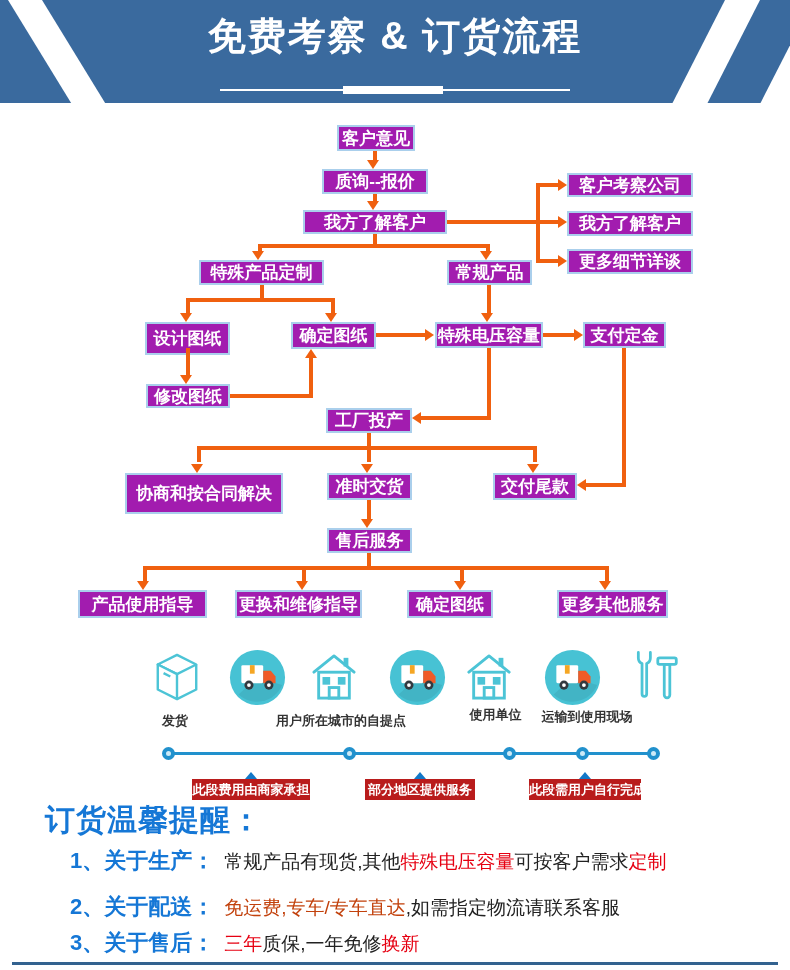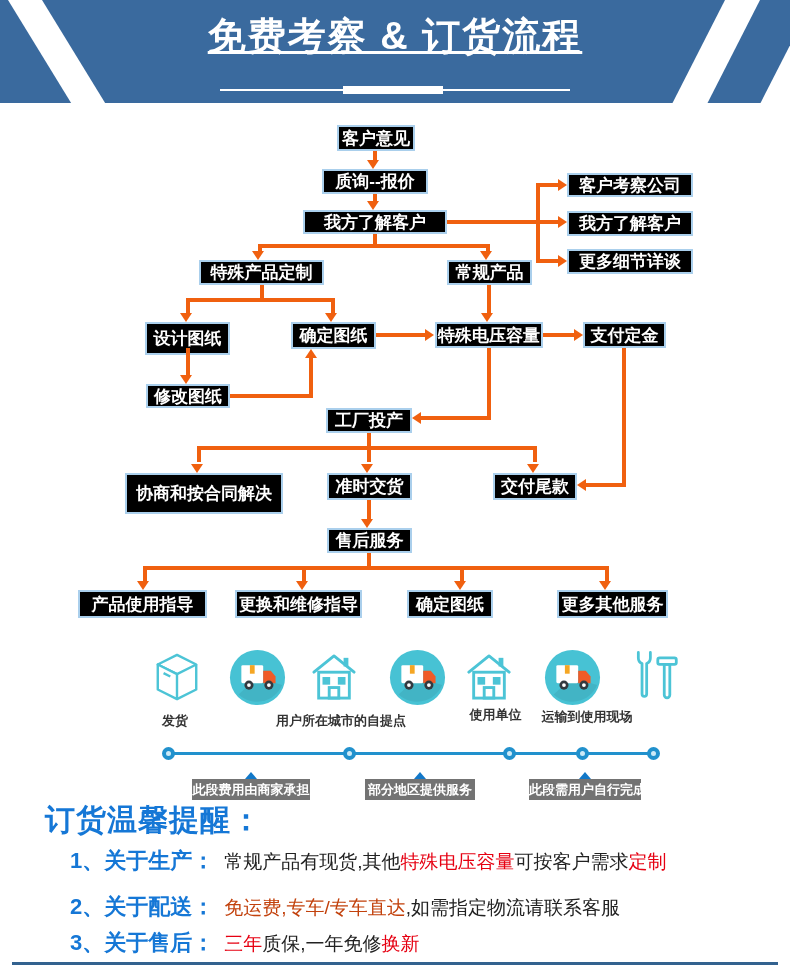--- a/index.html
+++ b/index.html
@@ -6,48 +6,48 @@
   body{font-family:"Liberation Sans","DejaVu Sans",sans-serif;}
   #stage{position:relative;width:790px;height:970px;background:#fff;overflow:hidden;margin:0 auto;}
 
   
   .hdr{position:absolute;left:0;top:0;width:790px;height:103px;background:#3a6a9e;overflow:hidden;}
   .stripe{position:absolute;top:0;height:103px;background:#fff;transform-origin:top left;}
   .st-l{left:8px;width:34px;transform:skewX(31.5deg);}
   .st-r1{left:725px;width:35px;transform:skewX(-27deg);}
   .st-r2{left:813px;width:45px;transform:skewX(-27deg);}
   .hdr-title{position:absolute;left:0;top:11px;width:790px;text-align:center;color:#fff;
-             font-size:38px;font-weight:bold;letter-spacing:2px;text-decoration:underline;}
+             font-size:38px;font-weight:bold;letter-spacing:2px;}
   .hdr-sub{position:absolute;left:0;top:58px;width:790px;text-align:center;color:#fff;
            font-size:24px;font-weight:bold;letter-spacing:1px;}
   .hdr-line-thin{position:absolute;left:220px;top:89px;width:350px;height:2px;background:#fff;}
   .hdr-line-thick{position:absolute;left:343px;top:86px;width:100px;height:8px;background:#fff;}
 
   
-  .fnode{position:absolute;background:#000000;border:2px solid #aacfec;box-sizing:border-box;
+  .fnode{position:absolute;background:#a21caf;border:2px solid #aacfec;box-sizing:border-box;
          color:#fff;font-weight:bold;font-size:17px;text-align:center;
          display:flex;align-items:center;justify-content:center;white-space:nowrap;}
 
   
   .seg{position:absolute;background:#f0600f;display:block;}
   .h{height:4px;}
   .v{width:4px;}
   .ah{position:absolute;width:0;height:0;border-style:solid;display:block;}
   .ad{border-width:9px 6px 0 6px;border-color:#f0600f transparent transparent transparent;}
   .au{border-width:0 6px 9px 6px;border-color:transparent transparent #f0600f transparent;}
   .ar{border-width:6px 0 6px 9px;border-color:transparent transparent transparent #f0600f;}
   .al{border-width:6px 9px 6px 0;border-color:transparent #f0600f transparent transparent;}
 
   
   .lic{position:absolute;}
   .llab{position:absolute;font-size:13px;font-weight:600;color:#333;text-align:center;white-space:nowrap;}
   .tline{position:absolute;left:169px;top:752px;width:485px;height:3px;background:#2191cd;}
   .tdot{position:absolute;width:13px;height:13px;border-radius:50%;background:#cdeaf7;
         border:4px solid #2191cd;box-sizing:border-box;top:747px;}
-  .banner{position:absolute;top:779px;height:21px;background:#737373;color:#fff;font-size:13px;
+  .banner{position:absolute;top:779px;height:21px;background:#b91c1c;color:#fff;font-size:13px;
           font-weight:bold;text-align:center;line-height:21px;white-space:nowrap;}
   .tri{position:absolute;top:-7px;left:50%;margin-left:-6px;width:0;height:0;border-style:solid;
        border-width:0 6px 7px 6px;border-color:transparent transparent #1278c8 transparent;display:block;}
 
   
   .rem-h{position:absolute;left:45px;top:800px;font-size:30px;font-weight:bold;color:#1577d6;letter-spacing:1px;}
   .rem-item{position:absolute;left:48px;white-space:nowrap;margin-left:22px;}
   .rem-label{font-size:22px;font-weight:bold;color:#1577d6;margin-right:10px;}
   .rem-body{font-size:19px;}
   .footer-line{position:absolute;left:12px;top:962px;width:766px;height:3px;background:#33628f;}

